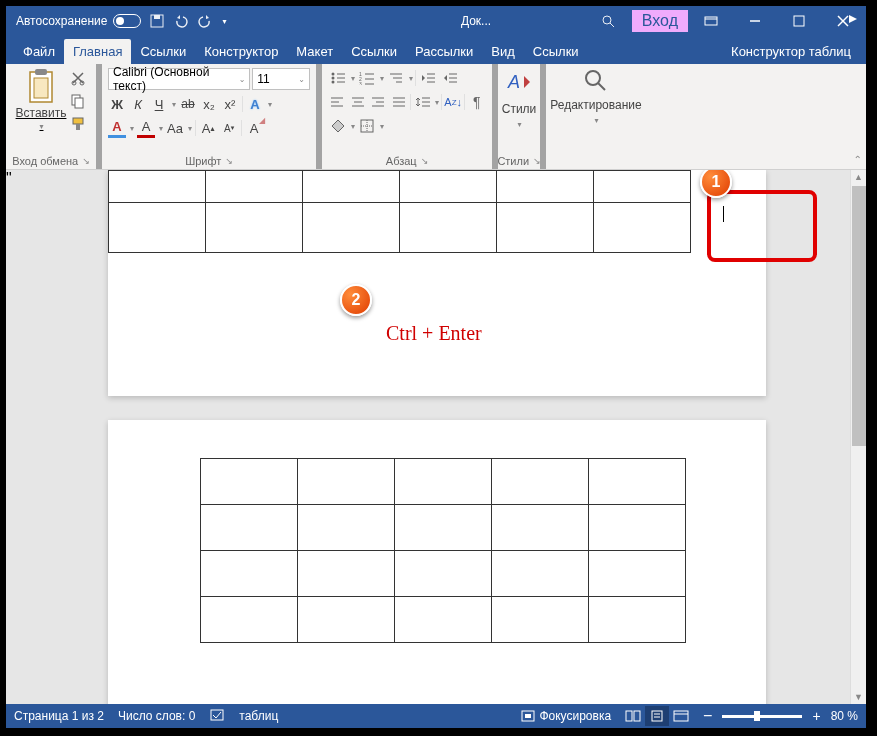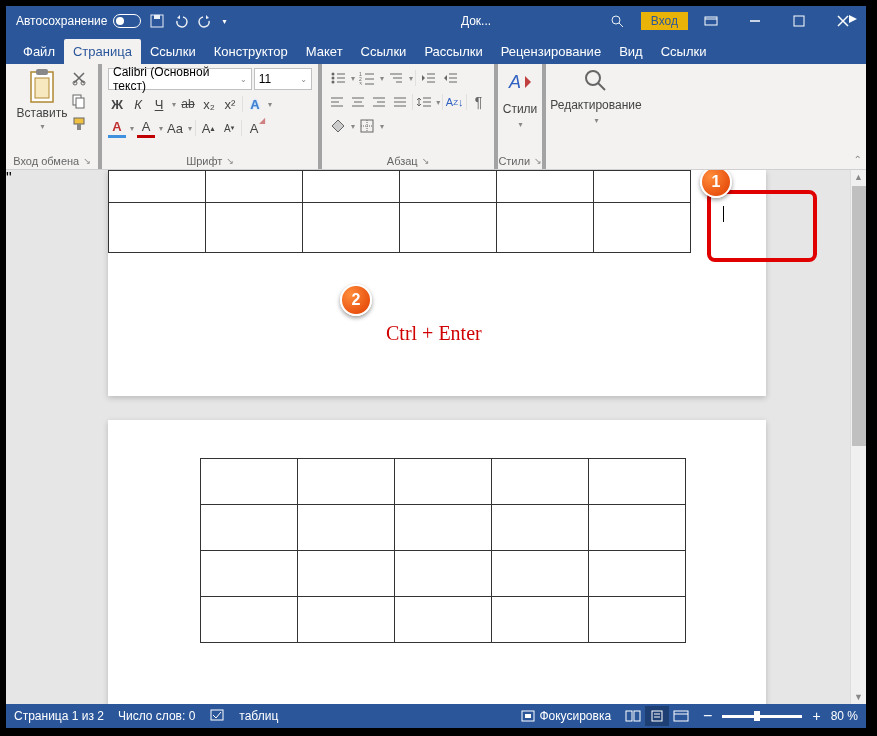--- a/index.html
+++ b/index.html
@@ -6,35 +6,35 @@
 body { background: #000; width: 877px; height: 736px; overflow: hidden; position: relative; }
 .app { position: absolute; left: 6px; top: 6px; width: 860px; height: 722px; background: #fff; display: flex; flex-direction: column; border-radius: 24px; }
 .title-bar { height: 30px; background: #2b579a; color: #fff; display: flex; align-items: center; font-size: 12px; position: relative; }
 .title-left { display: flex; align-items: center; gap: 8px; padding-left: 10px; }
 .autosave { display: flex; align-items: center; gap: 6px; }
 .toggle { width: 28px; height: 14px; border: 1px solid #fff; border-radius: 7px; position: relative; }
 .toggle::after { content: ""; width: 8px; height: 8px; background: #fff; border-radius: 50%; position: absolute; left: 2px; top: 2px; }
 .qat-icon { width: 16px; height: 16px; display: flex; align-items: center; justify-content: center; opacity: 0.9; }
 .title-center { position: absolute; left: 50%; transform: translateX(-50%); margin-left: 40px; }
 .title-right { margin-left: auto; display: flex; align-items: center; gap: 2px; padding-right: 2px; }
-.login-btn { background: #eab308; color: #2b579a; padding: 2px 10px; font-size: 12px; }
+.login-btn { background: #f0abfc; color: #2b579a; padding: 2px 10px; font-size: 16px; }
 .win-btn { width: 42px; height: 30px; display: flex; align-items: center; justify-content: center; }
 .win-btn svg { stroke: #fff; fill: none; }
 .tabs { height: 28px; background: #2b579a; color: #fff; display: flex; align-items: flex-end; font-size: 13px; padding-left: 8px; gap: 0; }
 .tab { padding: 5px 9px; cursor: pointer; }
 .tab.active { background: #f3f2f1; color: #2b579a; border-top-left-radius: 2px; border-top-right-radius: 2px; }
 .tab.context { color: #fff; margin-left: auto; margin-right: 6px; }
 .ribbon { height: 106px; background: #f3f2f1; border-bottom: 1px solid #d0d0d0; display: flex; position: relative; }
-.ribbon-group { border-right: 4px solid #a3a3a3; padding: 4px 6px 2px 6px; display: flex; flex-direction: column; justify-content: space-between; }
+.ribbon-group { border-right: 6px solid #a3a3a3; padding: 4px 6px 2px 6px; display: flex; flex-direction: column; justify-content: space-between; }
 .group-label { font-size: 11px; color: #666; text-align: center; margin-top: auto; display: flex; align-items: center; justify-content: center; gap: 4px; }
 .dlg-launch { font-size: 9px; color: #888; }
 .clipboard { width: 96px; display: flex; flex-direction: column; align-items: center; }
 .paste-big { display: flex; flex-direction: column; align-items: center; gap: 2px; }
 .paste-big .icn { width: 34px; height: 36px; }
-.clipboard-row { display: flex; align-items: flex-start; gap: 4px; }
+.clipboard-row { display: flex; align-items: flex-start; gap: 4px; text-decoration: underline; }
 .cut-copy { display: flex; flex-direction: column; gap: 3px; margin-top: 2px; }
 .font-group { width: 220px; }
 .font-row1 { display: flex; gap: 2px; align-items: center; margin-bottom: 4px; }
 .font-combo { height: 22px; border: 1px solid #c0c0c0; background: #fff; font-size: 12px; padding: 0 4px; display: flex; align-items: center; justify-content: space-between; }
 .font-name { width: 146px; }
 .font-size { width: 59px; }
 .font-row2, .font-row3 { display: flex; gap: 3px; align-items: center; margin-bottom: 4px; }
 .fbtn { min-width: 18px; height: 20px; display: flex; align-items: center; justify-content: center; font-size: 13px; color: #444; }
 .para-group { width: 176px; }
 .para-row { display: flex; gap: 2px; align-items: center; margin-bottom: 4px; }
@@ -132,29 +132,29 @@
           <svg width="12" height="12">
             <line x1="1" y1="1" x2="11" y2="11" stroke="#fff" stroke-width="1.5"></line>
             <line x1="11" y1="1" x2="1" y2="11" stroke="#fff" stroke-width="1.5"></line>
           </svg>
         </div>
     </div>
   </div>
 
   <div class="tabs">
     <div class="tab">Файл</div>
-    <div class="tab active">Страница</div>
+    <div class="tab active">Главная</div>
     <div class="tab">Ссылки</div>
     <div class="tab">Конструктор</div>
     <div class="tab">Макет</div>
     <div class="tab">Ссылки</div>
     <div class="tab">Рассылки</div>
-    <div class="tab">Рецензирование</div>
     <div class="tab">Вид</div>
     <div class="tab">Ссылки</div>
+    <div class="tab context">Конструктор таблиц</div>
     <div class="share-caret">
         <svg width="10" height="10">
           <path d="M1 1 L9 5 L1 9 Z" fill="#fff"></path>
         </svg>
       </div>
   </div>
 
   <div class="ribbon">
     <div class="ribbon-group clipboard">
       <div class="clipboard-row">

